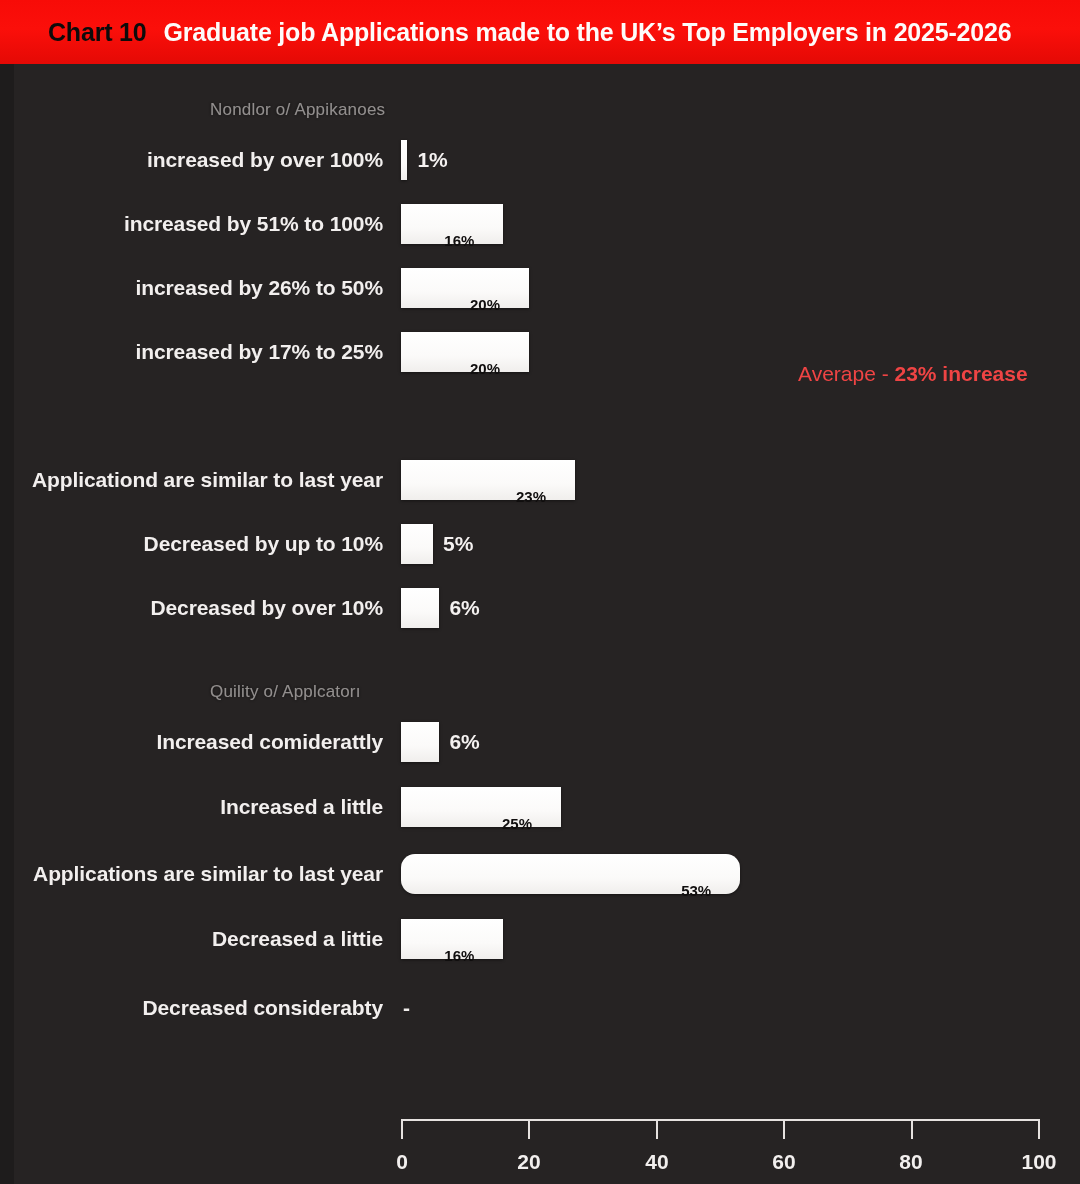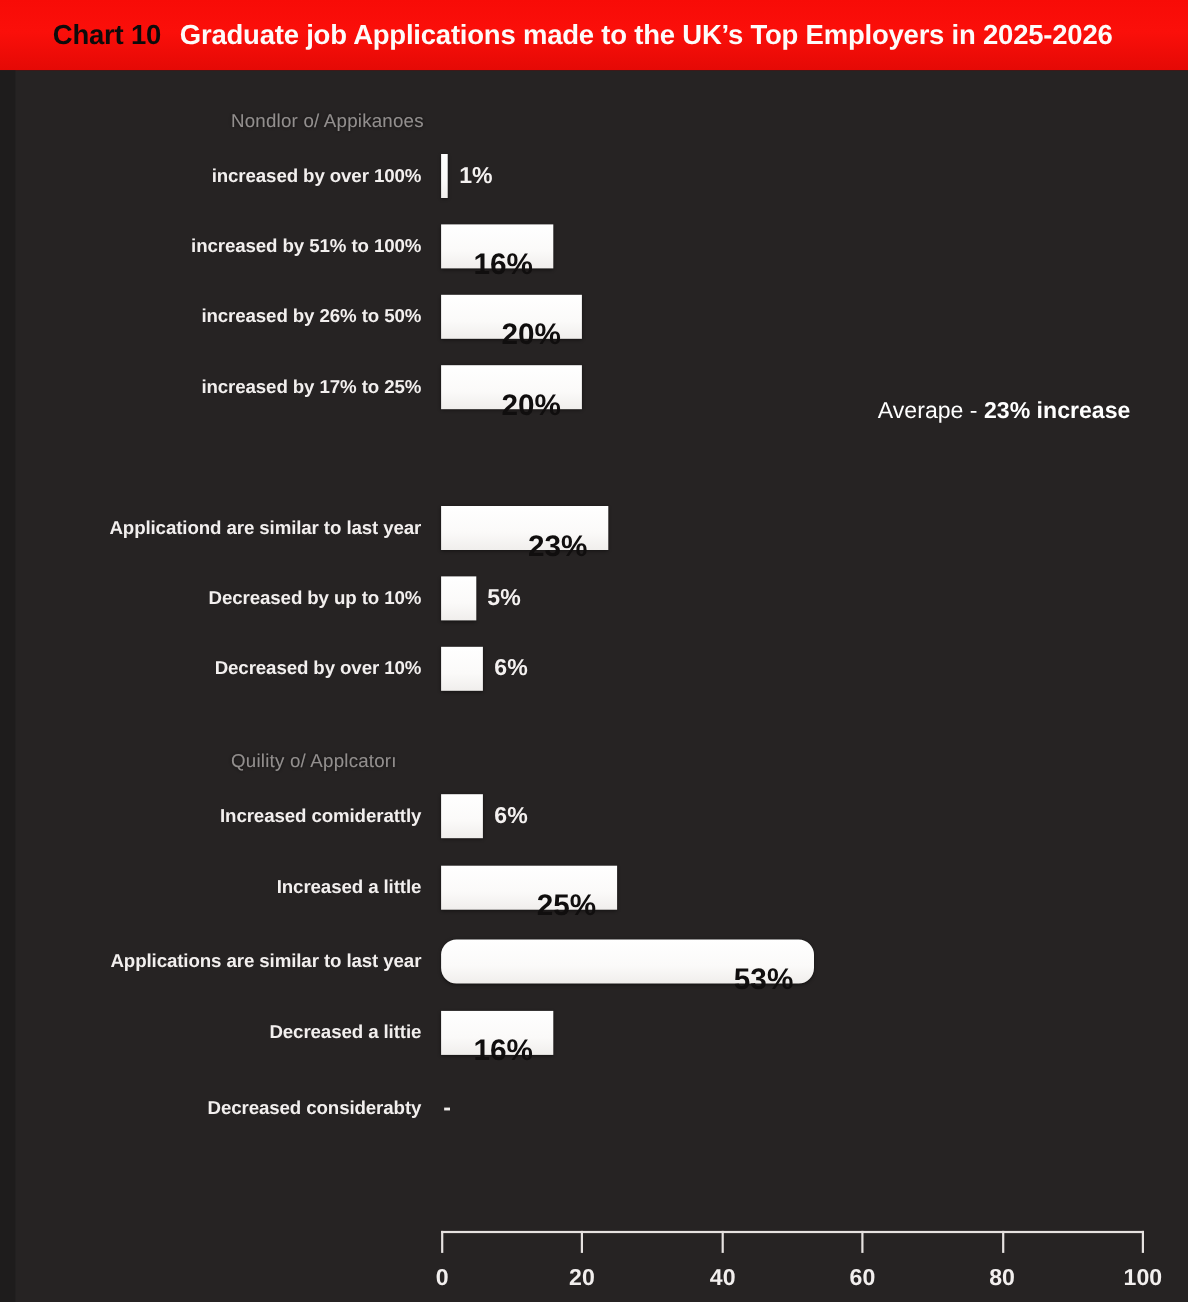--- a/index.html
+++ b/index.html
@@ -80,21 +80,21 @@
     height: 46px;
     width: 1080px;
   }
   .row-label {
     position: absolute;
     right: 697px;        
     top: 0;
     height: 46px;
     line-height: 46px;
     color: #f2efee;
-    font-size: 17px;
+    font-size: 21px;
     font-weight: bold;
     white-space: nowrap;
     text-align: right;
     letter-spacing: -0.1px;
   }
   .bar-wrap {
     position: absolute;
     left: 401px;
     top: 0;
     height: 46px;
@@ -105,44 +105,44 @@
     height: 40px;
     background: linear-gradient(180deg, #ffffff 0%, #fbfaf9 60%, #f0eeec 100%);
     box-shadow: 0 1px 3px rgba(0,0,0,0.45);
     display: flex;
     align-items: center;
     justify-content: flex-end;
     position: relative;
   }
   .val-inside {
     color: #100e0e;
-    font-size: 27px;
-    font-weight: bold;
-    padding-right: 19px;
+    font-size: 15px;
+    font-weight: bold;
+    padding-right: 29px;
     white-space: nowrap;
     margin-top: 33px;
   }
   .val-outside {
     color: #f4f1f0;
     font-size: 21px;
     font-weight: bold;
     margin-left: 10px;
     white-space: nowrap;
   }
   .val-dash {
     color: #efecea;
     font-size: 21px;
     font-weight: bold;
     margin-left: 2px;
   }
 
   
   #avg-note {
     position: absolute;
-    color: #ffffff;
+    color: #ef4444;
     font-size: 21px;
     white-space: nowrap;
   }
   #avg-note b { font-weight: bold; }
 
   
   #axis {
     position: absolute;
     left: 401px;
     top: 1055px;
@@ -220,21 +220,21 @@
         <div class="bar" style="width:128px;">
           <span class="val-inside">20%</span>
         </div>
       </div>
     </div>
 
 
     <div class="row" style="top:393px;">
       <div class="row-label">Applicationd are similar to last year</div>
       <div class="bar-wrap">
-        <div class="bar" style="width:152px;">
+        <div class="bar" style="width:174px;">
           <span class="val-inside">23%</span>
         </div>
       </div>
     </div>
 
     <div class="row" style="top:457px;">
       <div class="row-label">Decreased by up to 10%</div>
       <div class="bar-wrap">
         <div class="bar" style="width:32px;"></div>
         <span class="val-outside">5%</span>

